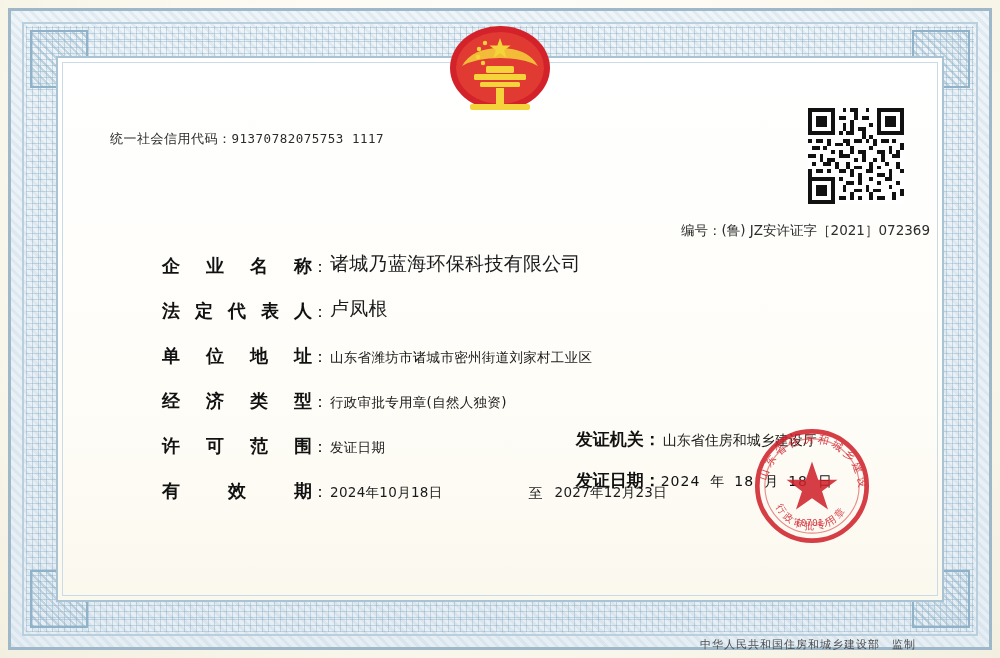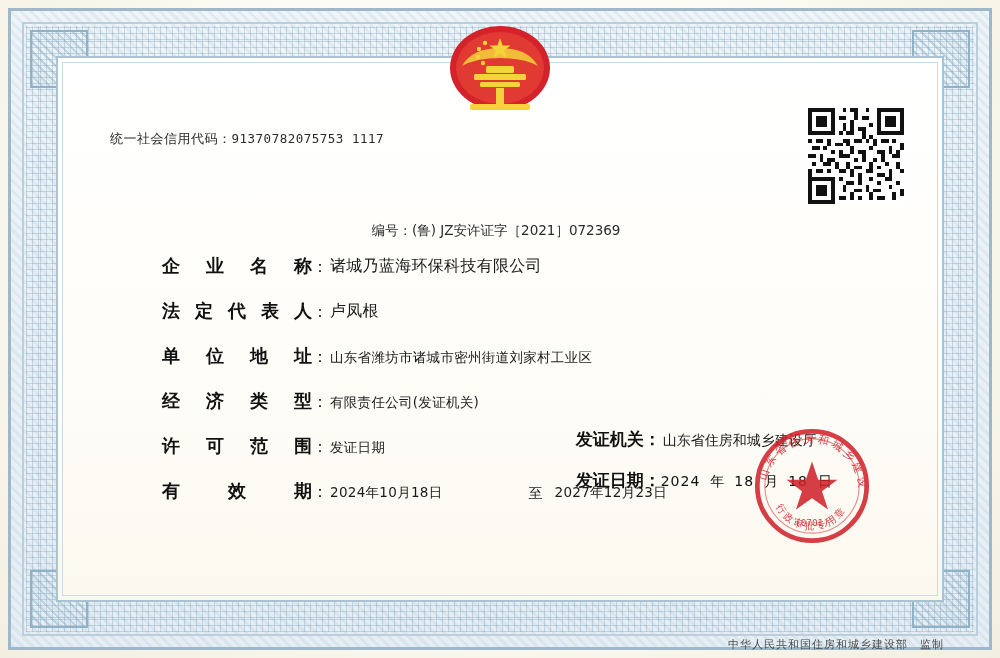--- a/index.html
+++ b/index.html
@@ -89,41 +89,41 @@
     text-align:center;
     font-size:54px;
     letter-spacing:14px;
     font-weight:700;
     color:#c8972f;
     text-shadow:1px 1px 0 #e8c66d, 2px 2px 2px rgba(150,110,20,.35);
     font-family:"DejaVu Sans","Liberation Sans",sans-serif;
   }
   .serial{
     position:absolute;left:0;right:8px;top:160px;
-    text-align:center;
+    text-align:right;
     font-size:13.5px;color:#2c2c2c;
   }
   .fields{
     position:absolute;left:100px;right:60px;top:190px;
   }
   .row{
     display:flex;align-items:flex-end;
     margin-bottom:19px;
     height:26px;
   }
   .label{
     width:150px;
     font-size:18px;color:#111;font-weight:700;
     display:flex;justify-content:space-between;
     letter-spacing:0;
   }
   .label span{display:inline-block;}
   .colon{font-size:16px;color:#111;margin:0 2px 0 0;align-self:flex-end;}
   .value{
-    font-size:16px;color:#1a1a1a;
+    font-size:19px;color:#1a1a1a;
     padding-bottom:1px;
     letter-spacing:.3px;
   }
   .value.small{font-size:13.5px;}
   .value.range{font-size:13.5px;text-align:center;}
   .to{
     display:inline-block;margin:0 12px 0 86px;font-size:14px;color:#1a1a1a;
   }
   .issuer-block{
     position:absolute;right:96px;bottom:86px;
@@ -140,21 +140,21 @@
   .date-row .dnum{font-size:14px;font-weight:400;letter-spacing:1px;}
   .date-row .dunit{font-size:14px;font-weight:400;margin:0 10px;}
   
   .seal{
     position:absolute;right:122px;bottom:106px;
     width:132px;height:132px;
     z-index:8;
     opacity:.86;
   }
   .footer{
-    position:absolute;right:56px;bottom:6px;
+    position:absolute;right:84px;bottom:6px;
     font-size:11px;color:#4a4a4a;letter-spacing:1px;
   }
   .watermark{
     position:absolute;left:50%;top:54%;transform:translate(-50%,-50%);
     font-size:120px;color:rgba(200,215,228,.18);
     letter-spacing:20px;pointer-events:none;user-select:none;
   }
 </style>
 </head>
 <body>
@@ -331,21 +331,21 @@
       </div>
 
       <div class="row">
         <div class="label">
           <span>经</span>
           <span>济</span>
           <span>类</span>
           <span>型</span>
         </div>
         <span class="colon">：</span>
-        <div class="value small">有限责任公司(发证机关)</div>
+        <div class="value small">行政审批专用章(自然人独资)</div>
       </div>
 
       <div class="row">
         <div class="label">
           <span>许</span>
           <span>可</span>
           <span>范</span>
           <span>围</span>
         </div>
         <span class="colon">：</span>

